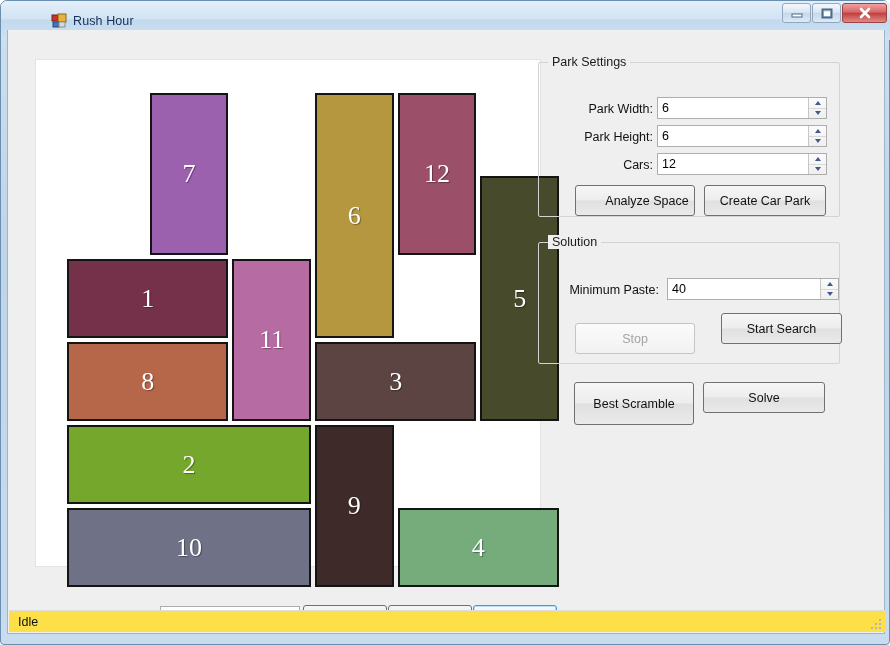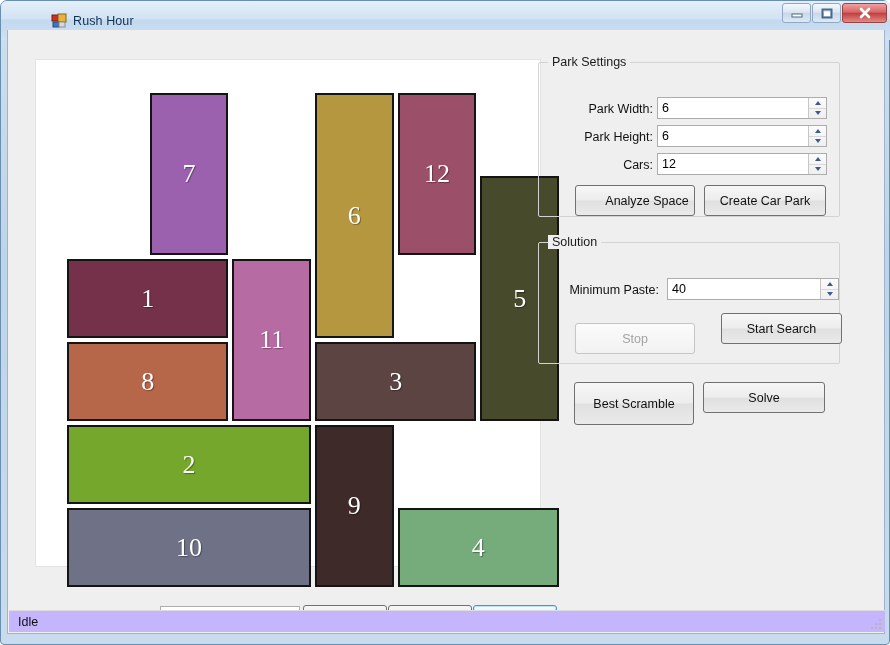--- a/index.html
+++ b/index.html
@@ -213,21 +213,21 @@
     outline: none;
   }
 
   
   #statusbar {
     position: absolute;
     left: 1px; bottom: 1px;
     width: 876px; height: 22px;
     box-sizing: border-box;
     border-top: 1px solid #dcdcdc;
-    background: #c4b5fd;
+    background: #fde047;
     display: flex;
     align-items: center;
   }
   #status-text {
     font-size: 12.5px;
     color: #111;
     margin-left: 9px;
   }
   #grip {
     position: absolute;

